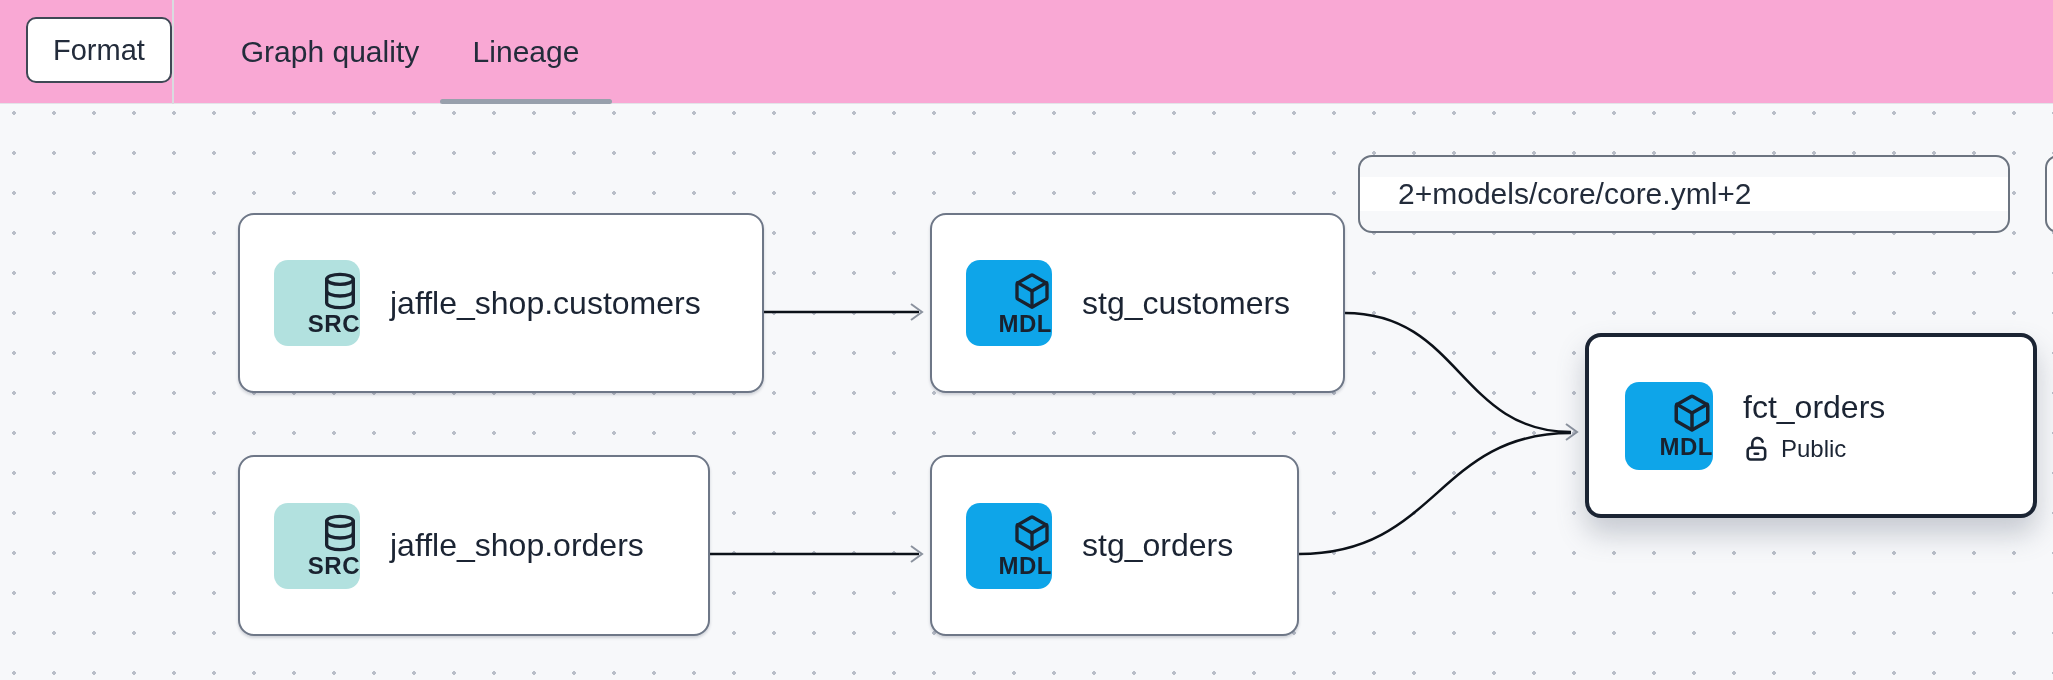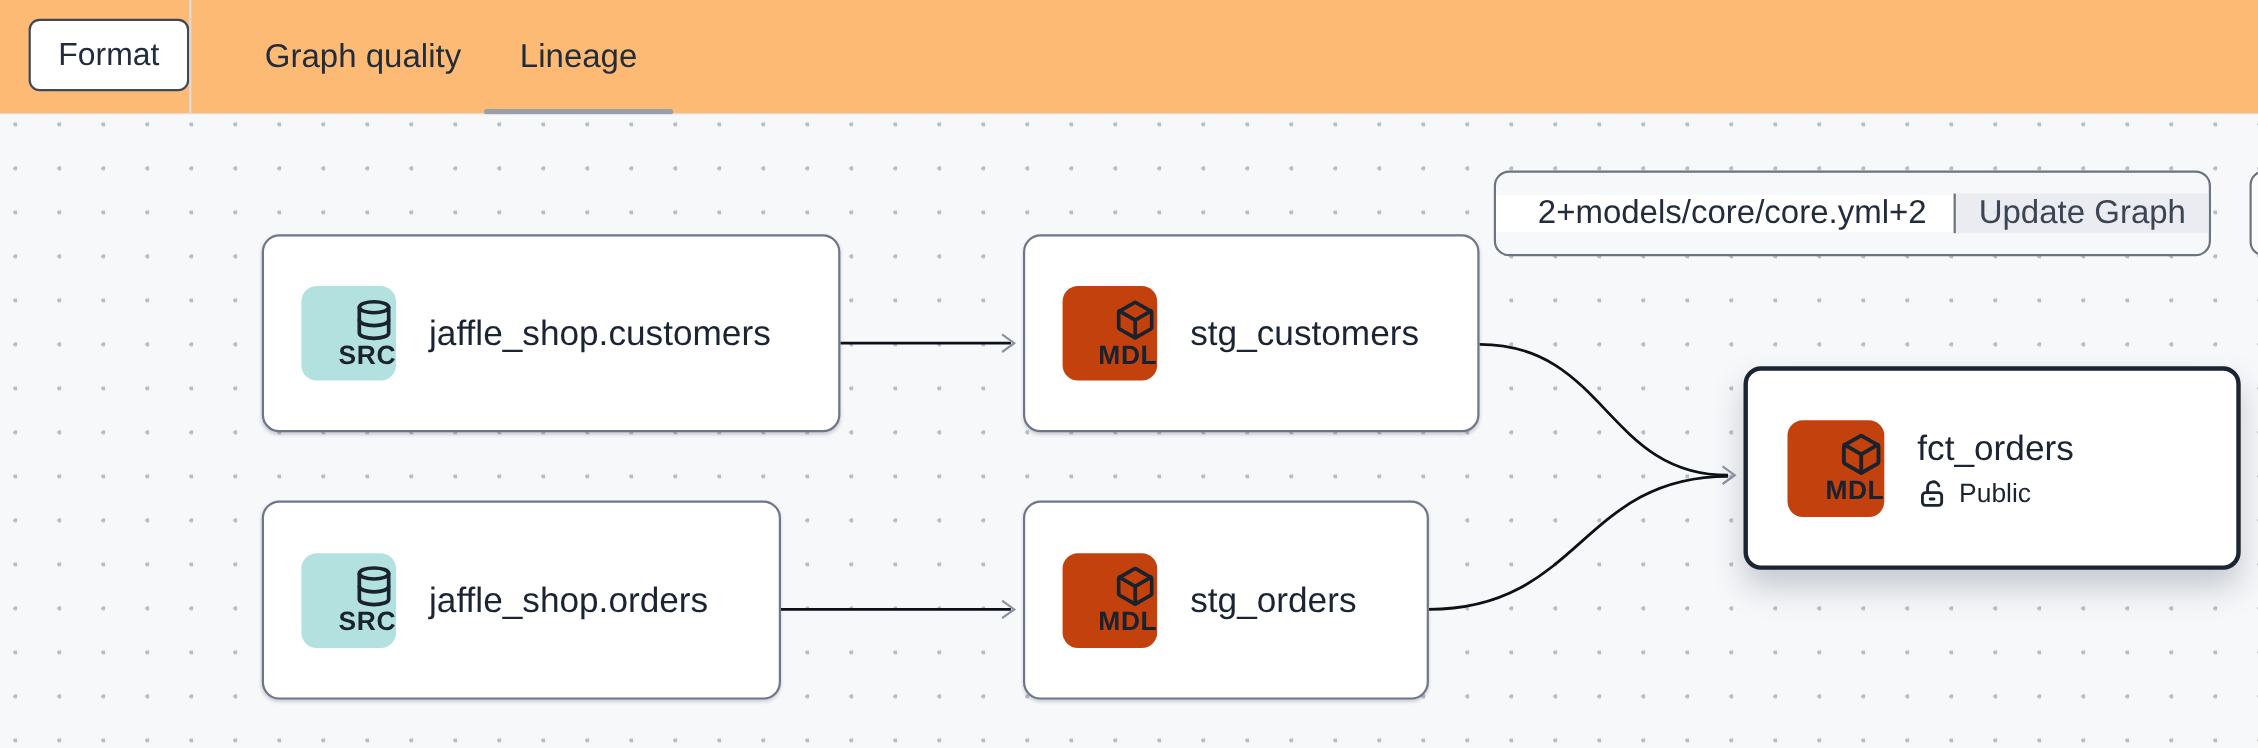--- a/index.html
+++ b/index.html
@@ -4,21 +4,21 @@
 <style>
   html,body{margin:0;padding:0;background:#e8e9eb;}
   *{box-sizing:border-box;}
   .app{
     position:relative;width:2053px;height:680px;overflow:hidden;
     font-family:"Liberation Sans",sans-serif;color:#1b2433;background:#f7f8fa;
   }
   
   .topbar{
     position:absolute;left:0;top:0;width:2053px;height:104px;
-    background:#fdba74;border-bottom:1px solid #e3e4e8;
+    background:#f9a8d4;border-bottom:1px solid #e3e4e8;
   }
   .format-btn{
     position:absolute;left:26px;top:17px;height:66px;padding:0 25px;
     background:#ffffff;border:2px solid #3f4855;border-radius:10px;
     font-size:29px;color:#232c3b;display:flex;align-items:center;cursor:pointer;
   }
   .topbar-divider{
     position:absolute;left:172px;top:0;width:2px;height:104px;background:#d9dbdf;
   }
   .tab{
@@ -47,21 +47,21 @@
   }
   .node.selected{
     border:4px solid #1b2433;padding-left:36px;
     box-shadow:0 16px 28px rgba(96,105,125,.32);
   }
   .tile{
     width:86px;height:86px;border-radius:14px;flex:0 0 auto;
     display:flex;flex-direction:column;align-items:flex-end;justify-content:center;
   }
   .tile.src{background:#b2e1df;}
-  .tile.mdl{background:#c2410c;padding-left:27px;}
+  .tile.mdl{background:#0ea5e9;padding-left:27px;}
   .tile svg{display:block;}
   .tile-tag{
     font-size:24px;font-weight:700;letter-spacing:.5px;color:#19222f;margin-top:1px;line-height:1;
   }
   .node-label{font-size:32px;color:#1b2433;margin-left:30px;white-space:nowrap;}
   .node-text{display:flex;flex-direction:column;margin-left:30px;gap:9px;}
   .node-title{font-size:32px;color:#1b2433;white-space:nowrap;text-align:right;}
   .node-access{display:flex;align-items:center;gap:10px;font-size:24px;color:#1b2433;}
   
   .selector{
@@ -188,19 +188,18 @@
               <line x1="10" y1="16" x2="13" y2="16"></line>
             </svg>
           </span>
           <span>Public</span>
         </span>
       </div>
     </div>
 
     <div class="selector">
       <input class="selector-input" type="text" value="2+models/core/core.yml+2" style="">
-      <button class="selector-btn">Update Graph</button>
     </div>
 
     <div class="edge-panel-sliver"></div>
 
   </div>
 </div>
 
 </body></html>

